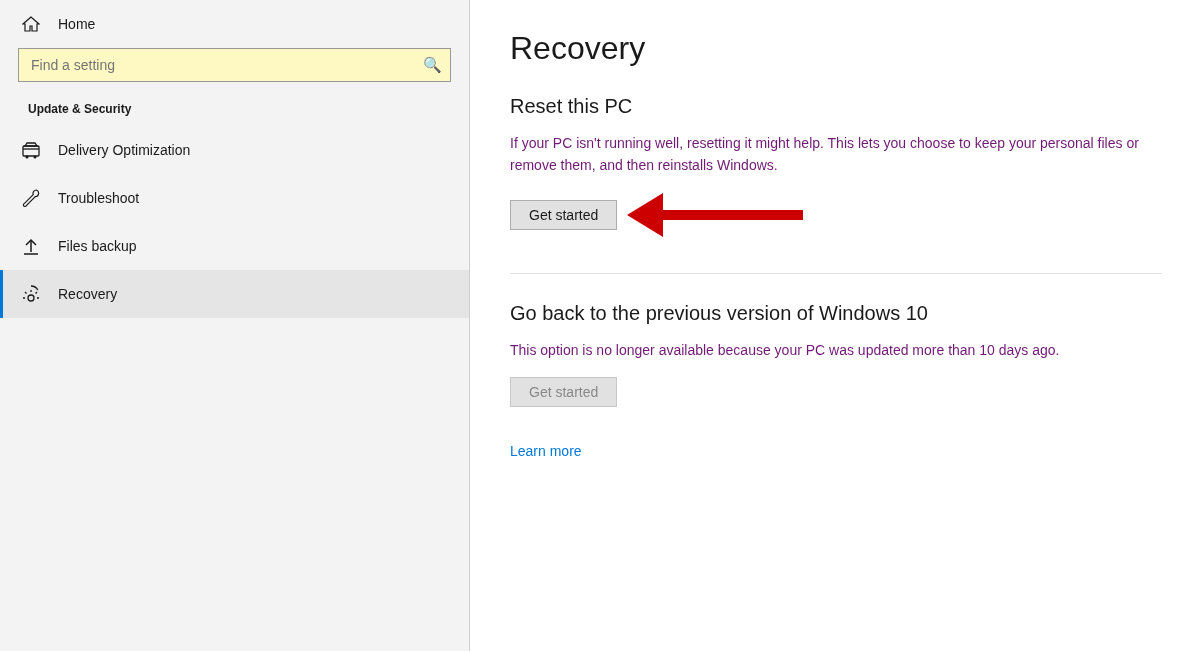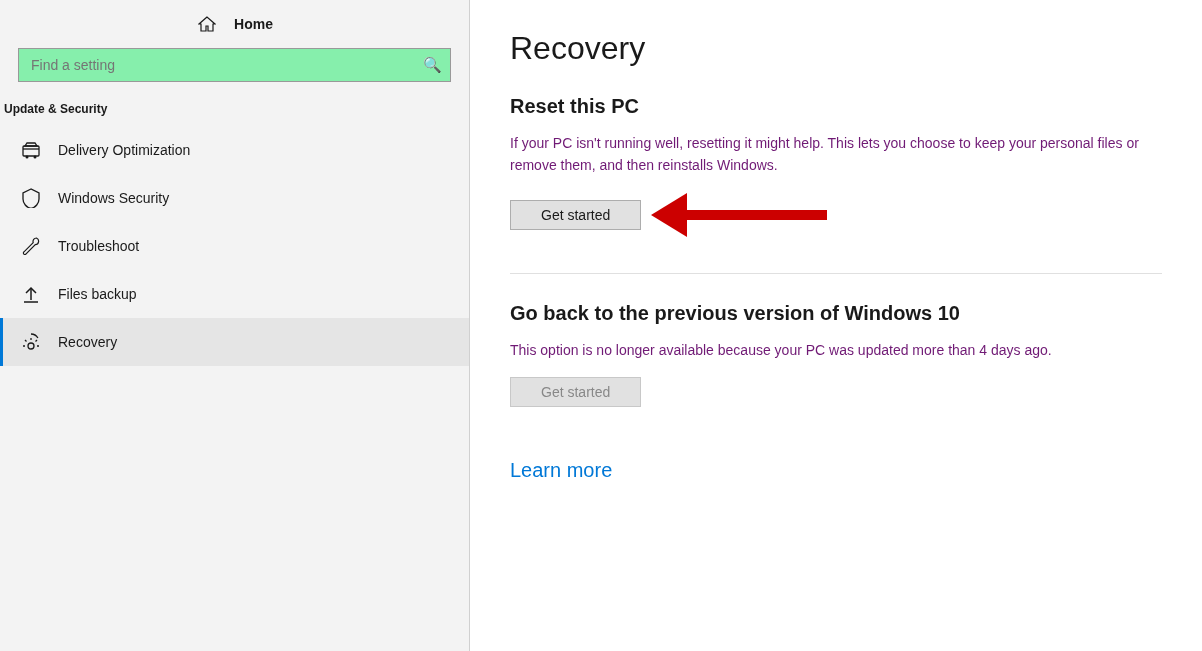--- a/index.html
+++ b/index.html
@@ -24,34 +24,33 @@
       border-right: 1px solid #d0d0d0;
       padding-top: 0;
     }
 
     .sidebar-home {
       display: flex;
       align-items: center;
       gap: 14px;
       padding: 18px 20px 18px 20px;
       font-size: 16px;
-      font-weight: 700;
-      cursor: pointer;
-      justify-content: center;
+      font-weight: 400;
+      cursor: pointer;
     }
 
     .sidebar-search {
       margin: 0 18px 14px 18px;
       position: relative;
     }
     .sidebar-search input {
       width: 100%;
       padding: 8px 36px 8px 12px;
       border: 1px solid #999;
-      background: #86efac;
+      background: #fef9c3;
       font-size: 14px;
       outline: none;
       color: #666;
     }
     .sidebar-search .search-icon-btn {
       position: absolute;
       right: 0;
       top: 0;
       height: 100%;
       width: 36px;
@@ -61,21 +60,21 @@
       display: flex;
       align-items: center;
       justify-content: center;
       font-size: 15px;
       color: #555;
     }
 
     .sidebar-section-title {
       font-size: 12px;
       font-weight: 600;
-      padding: 6px 20px 10px 4px;
+      padding: 6px 20px 10px 28px;
       color: #1a1a1a;
       letter-spacing: 0;
     }
 
     .nav-item {
       display: flex;
       align-items: center;
       gap: 16px;
       padding: 13px 20px;
       cursor: pointer;
@@ -115,37 +114,37 @@
 
     .page-title {
       font-size: 32px;
       font-weight: 300;
       margin-bottom: 28px;
       color: #1a1a1a;
     }
 
     .section-title {
       font-size: 20px;
-      font-weight: 700;
+      font-weight: 400;
       margin-bottom: 14px;
       color: #1a1a1a;
     }
 
     .section-desc {
       font-size: 14px;
       color: #701a75;
       line-height: 1.6;
       margin-bottom: 16px;
       max-width: 660px;
     }
 
     .btn-get-started {
       background: #e1e1e1;
       border: 1px solid #adadad;
-      padding: 6px 30px;
+      padding: 6px 18px;
       font-size: 14px;
       cursor: pointer;
       color: #1a1a1a;
     }
     .btn-get-started:disabled {
       background: #e1e1e1;
       color: #888;
       cursor: default;
       border-color: #c8c8c8;
     }
@@ -174,27 +173,27 @@
       border-right: 36px solid #cc0000;
     }
 
     .divider {
       border: none;
       border-top: 1px solid #e0e0e0;
       margin: 28px 0;
     }
 
     .previous-section {
-      margin-bottom: 36px;
+      margin-bottom: 20px;
     }
 
     .learn-more-link {
       color: #0078d7;
       text-decoration: none;
-      font-size: 20px;
+      font-size: 14px;
       cursor: pointer;
     }
 
     
     svg { display: block; }
   </style>
 </head>
 <body>
 
 <div class="sidebar">
@@ -224,28 +223,20 @@
         <rect x="2" y="6" width="16" height="10" rx="1" stroke="#1a1a1a" stroke-width="1.3" fill="none"></rect>
         <path d="M2 9h16" stroke="#1a1a1a" stroke-width="1.3"></path>
         <path d="M6 3h8l2 3H4L6 3z" stroke="#1a1a1a" stroke-width="1.3" fill="none"></path>
         <circle cx="6" cy="17" r="1.5" fill="#1a1a1a"></circle>
         <circle cx="14" cy="17" r="1.5" fill="#1a1a1a"></circle>
       </svg>
     </span>
     <span>Delivery Optimization</span>
   </div>
 
-  <div class="nav-item">
-    <span class="nav-icon">
-      <svg width="18" height="20" viewBox="0 0 18 20" fill="none">
-        <path d="M9 1L1 5v6c0 4.4 3.4 8.5 8 9.5 4.6-1 8-5.1 8-9.5V5L9 1z" stroke="#1a1a1a" stroke-width="1.3" fill="none"></path>
-      </svg>
-    </span>
-    <span>Windows Security</span>
-  </div>
 
   <div class="nav-item">
     <span class="nav-icon">
       <svg width="18" height="18" viewBox="0 0 18 18" fill="none">
         <path d="M14.5 1a3.5 3.5 0 0 0-3.3 4.6L2 14.8a1.5 1.5 0 1 0 2.1 2.1l9.2-9.2A3.5 3.5 0 0 0 14.5 1z" stroke="#1a1a1a" stroke-width="1.2" fill="none"></path>
       </svg>
     </span>
     <span>Troubleshoot</span>
   </div>
 
@@ -290,21 +281,21 @@
         <div class="arrow-line"></div>
       </div>
     </div>
   </div>
 
   <hr class="divider">
 
   
   <div class="previous-section">
     <h2 class="section-title">Go back to the previous version of Windows 10</h2>
-    <p class="section-desc">This option is no longer available because your PC was updated more than 4 days ago.</p>
+    <p class="section-desc">This option is no longer available because your PC was updated more than 10 days ago.</p>
     <button class="btn-get-started" disabled="">Get started</button>
   </div>
 
   <br>
 
   
   <a class="learn-more-link" href="#">Learn more</a>
 
 </div>
 

